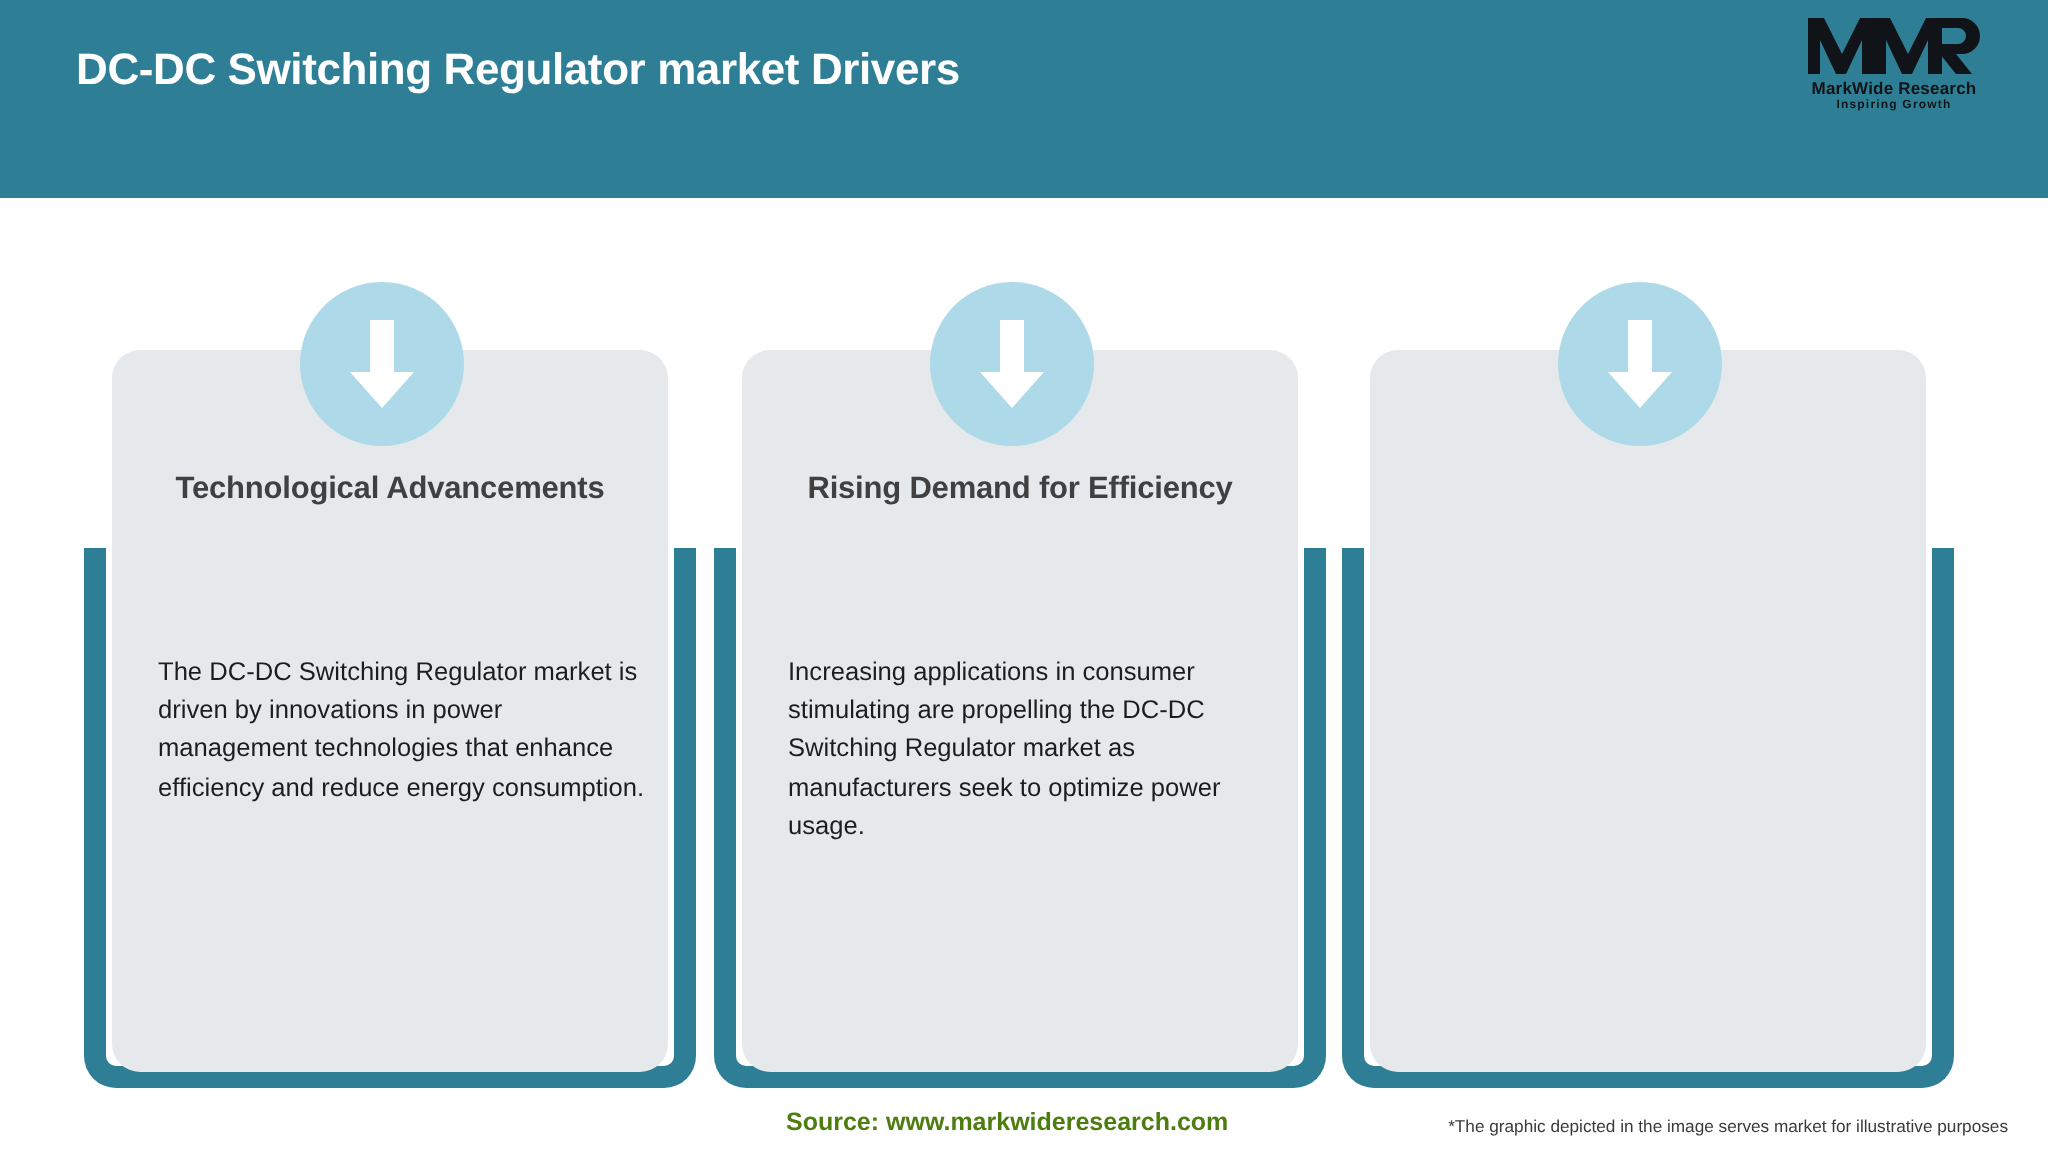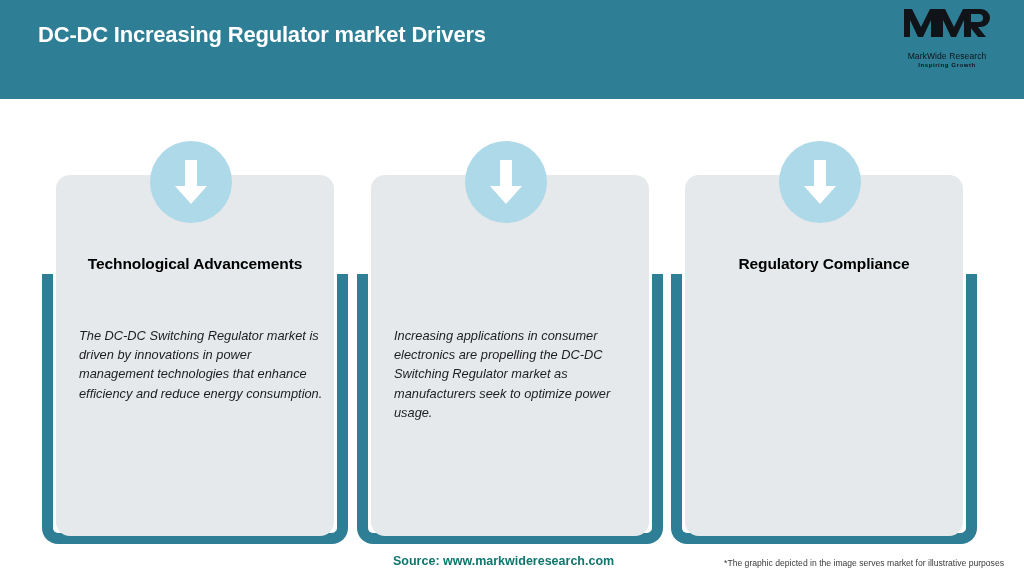--- a/index.html
+++ b/index.html
@@ -44,25 +44,25 @@
     height: 56px;
     text-align: center;
   }
   #logo-mark {
     display: block;
     margin: 0 auto;
   }
   #logo-name {
     display: block;
     font-size: 8.5px;
-    font-weight: normal;
+    font-weight: bold;
     color: #101418;
     letter-spacing: 0.1px;
     line-height: 10px;
-    margin-top: 13px;
+    margin-top: 1px;
   }
   #logo-tagline {
     display: block;
     font-size: 6px;
     font-weight: bold;
     color: #101418;
     letter-spacing: 0.6px;
     line-height: 8px;
   }
 
@@ -121,63 +121,62 @@
     background: #aed9e8;
     display: flex;
     align-items: center;
     justify-content: center;
   }
   .card-icon-circle svg { display: block; }
 
   .card-heading {
     position: absolute;
     left: 14px;
-    top: 156px;
+    top: 137px;
     width: 278px;
     text-align: center;
     font-size: 15.5px;
     font-weight: bold;
-    color: #000000;
+    color: #404040;
     letter-spacing: -0.1px;
   }
   .card-body {
     position: absolute;
     left: 37px;
     top: 227px;
     width: 245px;
     font-size: 12.8px;
     line-height: 19.2px;
     color: #1d1d1f;
     text-align: left;
-    font-style: italic;
   }
 
   
   #footer-source {
     position: absolute;
     left: 393px;
     top: 554px;
     font-size: 12.5px;
     font-weight: bold;
-    color: #0f766e;
+    color: #4d7c0f;
   }
   #footer-disclaimer {
     position: absolute;
     right: 20px;
     top: 558px;
     font-size: 8.6px;
     color: #3a3a3c;
     white-space: nowrap;
   }
 </style>
 </head>
 <body>
 
 <div id="header-bar"></div>
-<div id="page-title">DC-DC Increasing Regulator market Drivers</div>
+<div id="page-title">DC-DC Switching Regulator market Drivers</div>
 
 <div id="brand-logo">
   <svg id="logo-mark" width="86" height="30" viewBox="0 0 86 30" aria-hidden="true">
     <g fill="#101418">
       <polygon points="0,29 0,1 8,1 17,19 26,1 34,1 34,29 27,29 27,12 19,29 14,29 6,12 6,29"></polygon>
       <polygon points="33,1 41,1 50,19 59,1 67,1 67,29 60,29 60,12 52,29 47,29 39,12 39,29 33,29"></polygon>
       <path d="M65,1 h12 a9,9 0 0 1 0,18 h-3 l8,10 h-8 l-8,-10 v-5 h9 a4,4 0 0 0 0,-8 h-10 z"></path>
     </g>
   </svg>
   <span id="logo-name">MarkWide Research</span>
@@ -199,30 +198,30 @@
   </div>
 
   <div class="driver-card-wrap pos-1">
     <div class="card-bracket"></div>
     <div class="card-panel"></div>
     <div class="card-icon-circle">
       <svg width="36" height="48" viewBox="0 0 36 48" aria-hidden="true">
         <polygon fill="#ffffff" points="12,2 24,2 24,28 34,28 18,46 2,28 12,28"></polygon>
       </svg>
     </div>
-    <div class="card-body">Increasing applications in consumer electronics are propelling the DC-DC Switching Regulator market as manufacturers seek to optimize power usage.</div>
+    <div class="card-heading">Rising Demand for Efficiency</div>
+    <div class="card-body">Increasing applications in consumer stimulating are propelling the DC-DC Switching Regulator market as manufacturers seek to optimize power usage.</div>
   </div>
 
   <div class="driver-card-wrap pos-2">
     <div class="card-bracket"></div>
     <div class="card-panel"></div>
     <div class="card-icon-circle">
       <svg width="36" height="48" viewBox="0 0 36 48" aria-hidden="true">
         <polygon fill="#ffffff" points="12,2 24,2 24,28 34,28 18,46 2,28 12,28"></polygon>
       </svg>
     </div>
-    <div class="card-heading">Regulatory Compliance</div>
   </div>
 
 </div>
 
 <div id="footer-source">Source: www.markwideresearch.com</div>
 <div id="footer-disclaimer">*The graphic depicted in the image serves market for illustrative purposes</div>
 
 </body></html>

